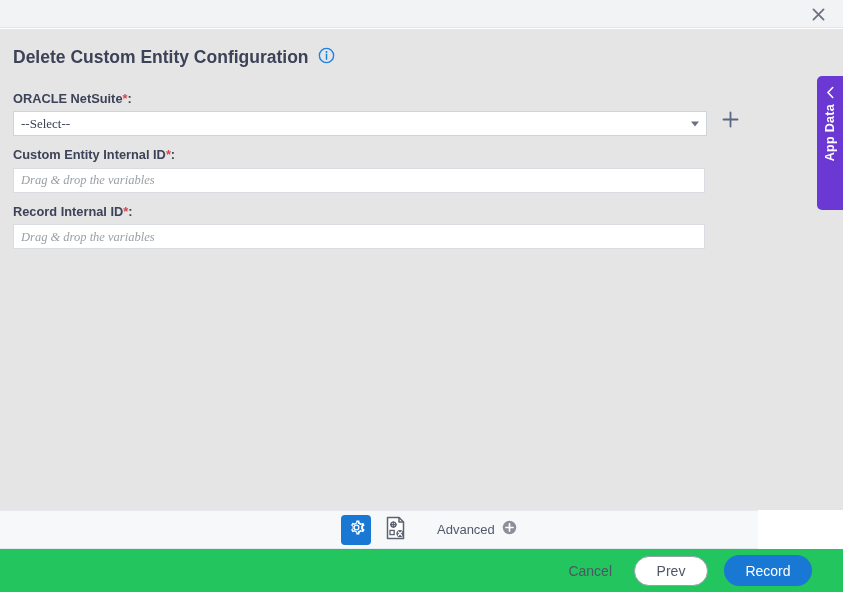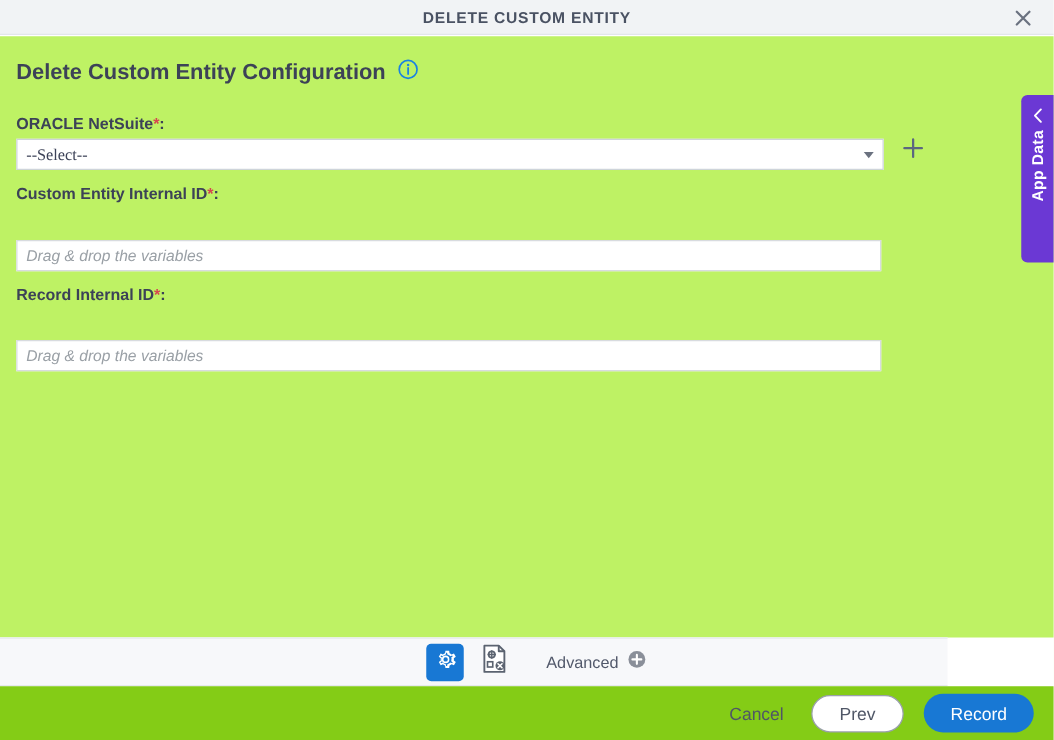--- a/index.html
+++ b/index.html
@@ -36,21 +36,21 @@
     width: 30px; height: 28px;
     display: flex; align-items: center; justify-content: center;
     cursor: pointer;
   }
   .close-btn svg { display: block; }
 
   
   .body-area {
     position: absolute; left: 0; top: 29px;
     width: 843px; height: 481px;
-    background: #bef264;
+    background: #e5e5e5;
   }
   .page-title-row {
     position: absolute; left: 13px; top: 18px;
     display: flex; align-items: center; gap: 9px;
   }
   .page-title {
     font-size: 17.5px;
     font-weight: bold;
     color: #3c4257;
     line-height: 1;
@@ -99,25 +99,24 @@
     width: 20px; height: 20px;
     display: flex; align-items: center; justify-content: center;
     cursor: pointer;
   }
 
   .text-input {
     width: 692px; height: 25px;
     border: 1px solid #d8dbdf;
     background: #ffffff;
     padding: 4px 7px;
-    font-family: Liberation Sans, sans-serif;
+    font-family: Liberation Serif, serif;
     font-size: 13px;
     color: #3c4257;
     outline: none;
-    margin-top: 24px;
   }
   .text-input::placeholder {
     color: #9aa0a6;
     font-style: italic;
     font-size: 12.5px;
   }
 
   
   .appdata-tab {
     position: absolute; right: 0; top: 47px;
@@ -174,23 +173,23 @@
   }
   .advanced-label {
     font-size: 13px;
     color: #52596b;
   }
 
   
   .footer {
     position: absolute; left: 0; top: 549px;
     width: 843px; height: 43px;
-    background: #84cc16;
+    background: #22c55e;
     display: flex; align-items: center; justify-content: flex-end;
-    padding-right: 16px;
+    padding-right: 31px;
     gap: 16px;
   }
   .btn-cancel {
     font-size: 14px;
     color: #4f5666;
     background: none; border: none;
     font-family: "Liberation Sans", sans-serif;
     cursor: pointer;
     padding: 4px 6px;
   }
@@ -214,21 +213,20 @@
     font-family: "Liberation Sans", sans-serif;
     cursor: pointer;
   }
 </style>
 </head>
 <body>
 
 <div id="app">
 
   <div class="titlebar">
-    <span class="titlebar-text">DELETE CUSTOM ENTITY</span>
     <div class="close-btn">
       <span>
         <svg width="15" height="15" viewBox="0 0 16 16" aria-hidden="true">
           <path d="M2.6 2.6 L13.4 13.4 M13.4 2.6 L2.6 13.4" stroke="#6b7280" stroke-width="1.9" stroke-linecap="round"></path>
         </svg>
       </span>
     </div>
   </div>
 
   <div class="body-area">

